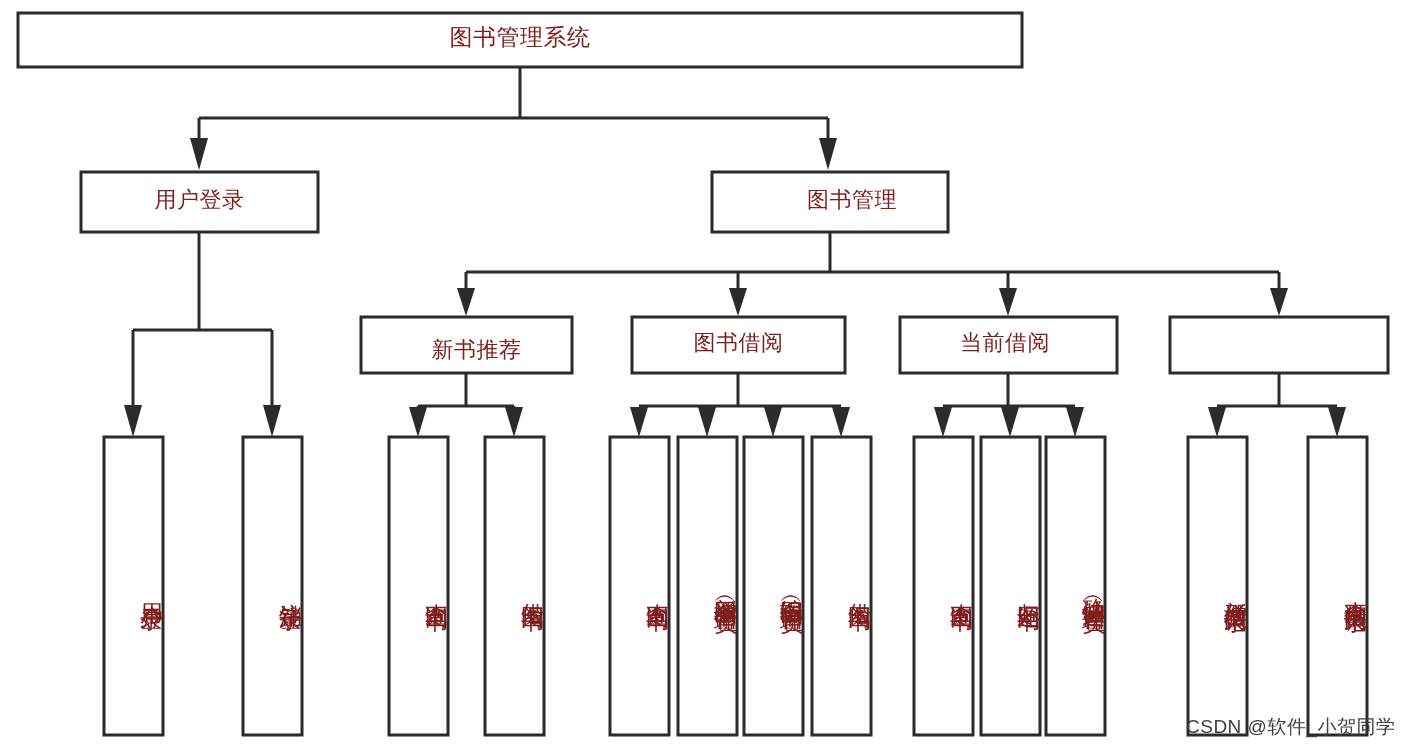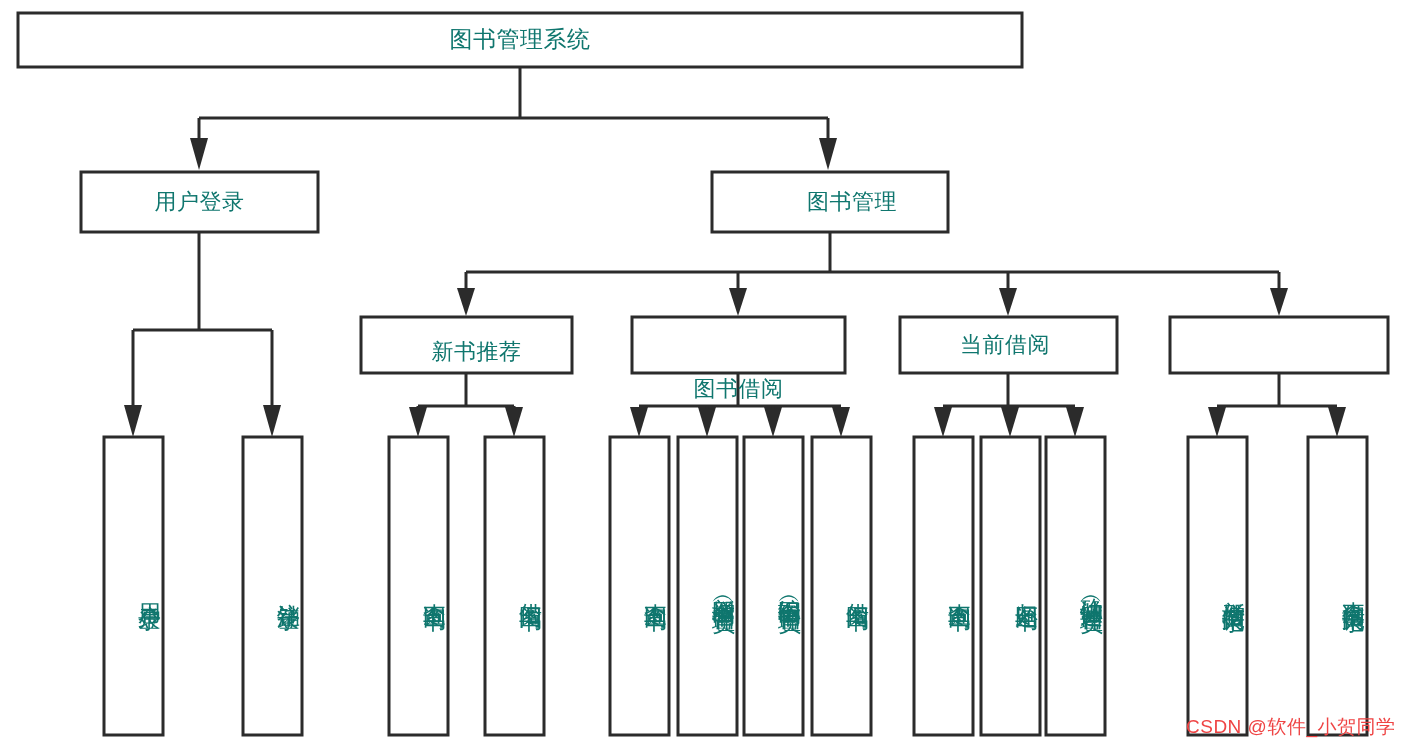--- a/index.html
+++ b/index.html
@@ -40,22 +40,22 @@
   }
   .arrow-head {
     fill: #2b2b2b;
     stroke: none;
   }
   .node-label {
     position: absolute;
     display: flex;
     align-items: center;
     justify-content: center;
-    color: #0f766e;
-    font-family: Liberation Serif, serif;
+    color: #7f1d1d;
+    font-family: Liberation Mono, monospace;
     box-sizing: border-box;
     pointer-events: none;
     text-align: right;
   }
   .node-label.horizontal {
     font-size: 22px;
     line-height: 1.1;
     letter-spacing: 0.5px;
   }
   .node-label.root {
@@ -69,21 +69,21 @@
     letter-spacing: 2px;
     align-items: flex-start;
     justify-content: center;
     padding-top: 6px;
   }
   .watermark {
     position: absolute;
     left: 1186px;
     top: 714px;
     font-size: 19px;
-    color: #ef4444;
+    color: #404040;
     font-family: "Liberation Sans", "DejaVu Sans", sans-serif;
     letter-spacing: 0.5px;
     white-space: nowrap;
     pointer-events: none;
   }
 </style>
 </head>
 <body>
 
 <div id="diagram-root">
@@ -171,21 +171,21 @@
     <rect class="node-box" x="1308" y="437" width="59" height="298"></rect>
 
   </svg>
 
   <div class="node-label horizontal root" style="left:18px; top:13px; width:1004px; height:54px;">图书管理系统</div>
 
   <div class="node-label horizontal" style="left:81px; top:172px; width:237px; height:60px;">用户登录</div>
   <div class="node-label horizontal" style="left:712px; top:172px; width:280px; height:60px;">图书管理</div>
 
   <div class="node-label horizontal" style="left:371px; top:317px; width:211px; height:70px;">新书推荐</div>
-  <div class="node-label horizontal" style="left:632px; top:317px; width:213px; height:56px;margin-top:44px;">图书借阅</div>
+  <div class="node-label horizontal" style="left:632px; top:317px; width:213px; height:56px;">图书借阅</div>
   <div class="node-label horizontal" style="left:900px; top:317px; width:210px; height:56px;">当前借阅</div>
 
   <div class="node-label vertical" style="left:104px; top:437px; width:59px; height:298px;">用户登录</div>
   <div class="node-label vertical" style="left:243px; top:437px; width:59px; height:298px;">注销登录</div>
 
   <div class="node-label vertical" style="left:389px; top:437px; width:59px; height:298px;">查询图书</div>
   <div class="node-label vertical" style="left:485px; top:437px; width:59px; height:298px;">借阅图书</div>
 
   <div class="node-label vertical" style="left:610px; top:437px; width:59px; height:298px;">查询图书</div>
   <div class="node-label vertical" style="left:678px; top:437px; width:59px; height:298px;">新增图书（管理员）</div>

